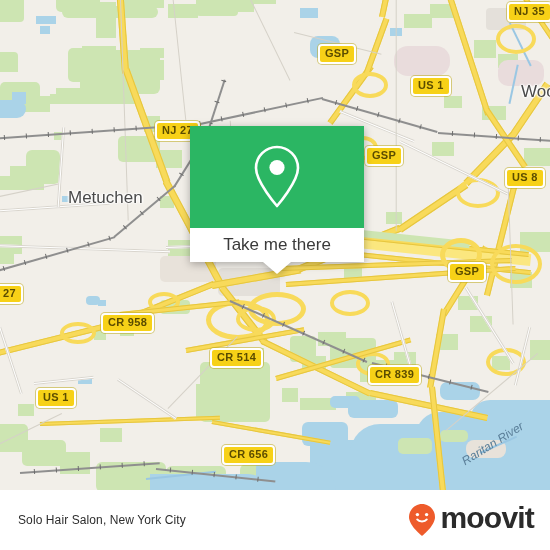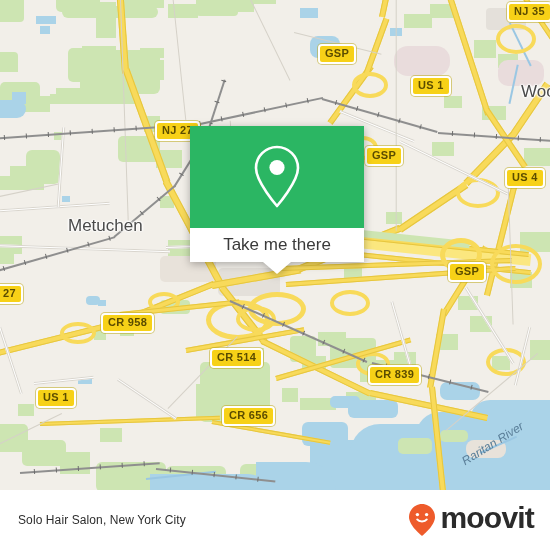--- a/index.html
+++ b/index.html
@@ -473,31 +473,31 @@
         </div>
     </div>
 
     <div class="layer">
       <div id="shields">
           <div class="shield" style="left: 507px; top: 2px;">NJ 35</div>
           <div class="shield" style="left: 318px; top: 44px;">GSP</div>
           <div class="shield" style="left: 411px; top: 76px;">US 1</div>
           <div class="shield" style="left: 155px; top: 121px;">NJ 27</div>
           <div class="shield" style="left: 365px; top: 146px;">GSP</div>
-          <div class="shield" style="left: 505px; top: 168px;">US 4</div>
+          <div class="shield" style="left: 505px; top: 168px;">US 8</div>
           <div class="shield" style="left: 448px; top: 262px;">GSP</div>
           <div class="shield" style="left: -4px; top: 284px;">27</div>
           <div class="shield" style="left: 101px; top: 313px;">CR 958</div>
           <div class="shield" style="left: 210px; top: 348px;">CR 514</div>
           <div class="shield" style="left: 368px; top: 365px;">CR 839</div>
           <div class="shield" style="left: 36px; top: 388px;">US 1</div>
-          <div class="shield" style="left: 222px; top: 406px;">CR 656</div>
+          <div class="shield" style="left: 222px; top: 445px;">CR 656</div>
         </div>
       <div id="places">
-          <div class="place big" style="left: 68px; top: 188px; margin-top: 28px;">Metuchen</div>
+          <div class="place big" style="left: 68px; top: 188px;">Metuchen</div>
           <div class="place big" style="left: 521px; top: 82px;">Wood</div>
         </div>
       <div id="waterlabels">
           <div class="waterlabel" style="left: 463px; top: 455px; transform: rotate(-32deg);">Raritan River</div>
         </div>
     </div>
 
     <div id="popup">
       <div id="popup-header">
         <svg width="56" height="66" viewBox="0 0 56 66">

